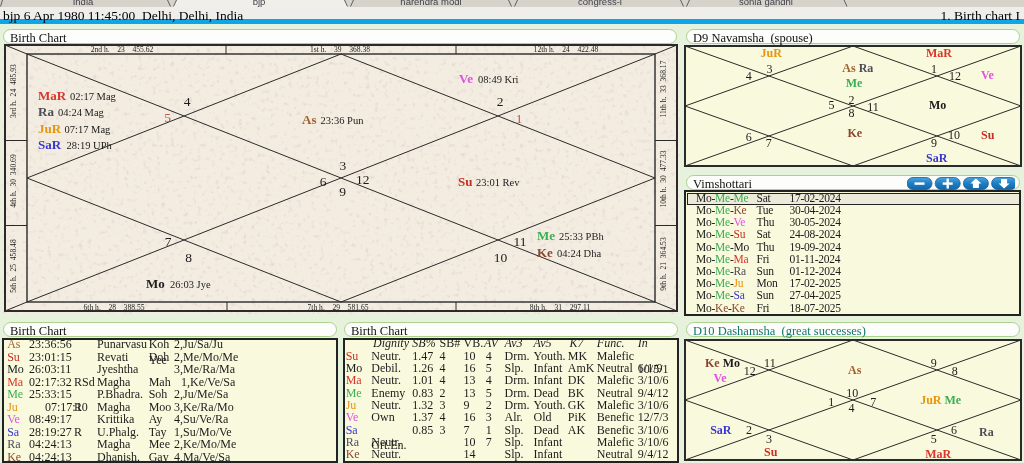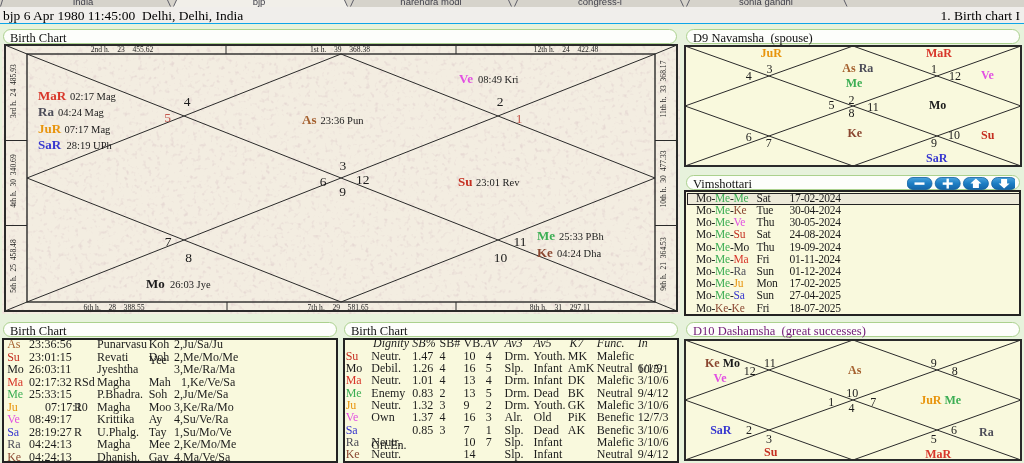--- a/index.html
+++ b/index.html
@@ -16,21 +16,21 @@
 <line x1="680.5" y1="0" x2="683.5" y2="6.5" stroke="#5e5e68" stroke-width="1"></line>
 <line x1="689.5" y1="0" x2="686.5" y2="6.5" stroke="#5e5e68" stroke-width="1"></line>
 <line x1="844" y1="0" x2="847" y2="6.5" stroke="#5e5e68" stroke-width="1"></line>
 <line x1="2.5" y1="0" x2="0.5" y2="6.5" stroke="#5e5e68" stroke-width="1"></line>
 <text x="83" y="4.5" font-size="9.5" text-anchor="middle" fill="#40404a">India</text>
 <text x="259" y="4.5" font-size="9.5" text-anchor="middle" fill="#40404a">bjp</text>
 <text x="431" y="4.5" font-size="9.5" text-anchor="middle" fill="#40404a">narendra modi</text>
 <text x="600" y="4.5" font-size="9.5" text-anchor="middle" fill="#40404a">congress-i</text>
 <text x="766" y="4.5" font-size="9.5" text-anchor="middle" fill="#40404a">sonia gandhi</text>
 </svg>
-<div style="position:absolute;left:0;top:7px;width:1024px;height:17px;background:#f0eeeb;border-bottom:1px solid #0ea5e9;box-sizing:border-box">
+<div style="position:absolute;left:0;top:7px;width:1024px;height:17px;background:#f0eeeb;border-bottom:5px solid #0ea5e9;box-sizing:border-box">
  <span style="position:absolute;left:3px;top:1px;font:13.5px 'Liberation Serif',serif;color:#000;white-space:pre">bjp 6 Apr 1980 11:45:00  Delhi, Delhi, India</span>
  <span style="position:absolute;right:4px;top:1px;font:13.5px 'Liberation Serif',serif;color:#000">1. Birth chart I</span>
 </div>
 <div style="position:absolute;left:3px;top:29px;width:674px;height:15px;background:#fdfefb;border:1.5px solid #abd18e;border-radius:8px;box-sizing:border-box;">
     <span style="position:absolute;left:6px;top:0.5px;font:12.5px 'Liberation Serif',serif;color:#111;white-space:pre">Birth Chart</span>
   </div>
 <svg style="position:absolute;left:2px;top:44px" width="678" height="270" viewBox="0 0 678 270" font-family="Liberation Serif" fill="#1c1c1c">
 <rect x="0" y="0" width="678" height="270" fill="#f3ede1"></rect>
 <filter id="nz" x="0" y="0" width="100%" height="100%">
 <feTurbulence type="fractalNoise" baseFrequency="0.22" numOctaves="2" seed="7" result="t"></feTurbulence>
@@ -342,21 +342,21 @@
 <div style="position:absolute;left:292.8px;top:94.8px">3/10/6</div>
 <div style="position:absolute;left:0.7px;top:107.1px;color:#8a4630">Ke</div>
 <div style="position:absolute;left:26.3px;top:107.1px">Neutr.</div>
 <div style="position:absolute;left:118.5px;top:107.1px">14</div>
 <div style="position:absolute;left:159.5px;top:107.1px">Slp.</div>
 <div style="position:absolute;left:188.6px;top:107.1px">Infant</div>
 <div style="position:absolute;left:251.8px;top:107.1px">Neutral</div>
 <div style="position:absolute;left:292.8px;top:107.1px">9/4/12</div>
 </div>
 <div style="position:absolute;left:686px;top:322px;width:334px;height:15px;background:#fdfefb;border:1.5px solid #abd18e;border-radius:8px;box-sizing:border-box;">
-    <span style="position:absolute;left:6px;top:0.5px;font:12.5px 'Liberation Serif',serif;color:#701a75;white-space:pre">D10 Dashamsha  (great successes)</span>
+    <span style="position:absolute;left:6px;top:0.5px;font:12.5px 'Liberation Serif',serif;color:#0f766e;white-space:pre">D10 Dashamsha  (great successes)</span>
   </div>
 <svg style="position:absolute;left:684px;top:339px" width="338" height="122" viewBox="0 0 338 122" font-family="Liberation Serif" fill="#1c1c1c">
 <rect x="1" y="1" width="336" height="120" fill="#f9f9dd" stroke="#2a2a2a" stroke-width="2"></rect>
 <line x1="1" y1="1" x2="337" y2="121" stroke="#2a2a2a" stroke-width="1"></line>
 <line x1="337" y1="1" x2="1" y2="121" stroke="#2a2a2a" stroke-width="1"></line>
 <path d="M 169.0 1 L 337 61.0 L 169.0 121 L 1 61.0 Z" fill="none" stroke="#2a2a2a" stroke-width="1"></path>
 <text x="21" y="28" font-size="12" font-weight="bold"><tspan fill="#8a4630">Ke</tspan><tspan fill="#1c1c1c">&nbsp;Mo</tspan></text>
 <text x="29.6" y="43.2" font-size="12" font-weight="bold"><tspan fill="#e24fe2">Ve</tspan></text>
 <text x="164" y="34.8" font-size="12" font-weight="bold"><tspan fill="#a5612f">As</tspan></text>
 <text x="236.2" y="65" font-size="12" font-weight="bold"><tspan fill="#e8940c">JuR</tspan><tspan fill="#3cae54">&nbsp;Me</tspan></text>

